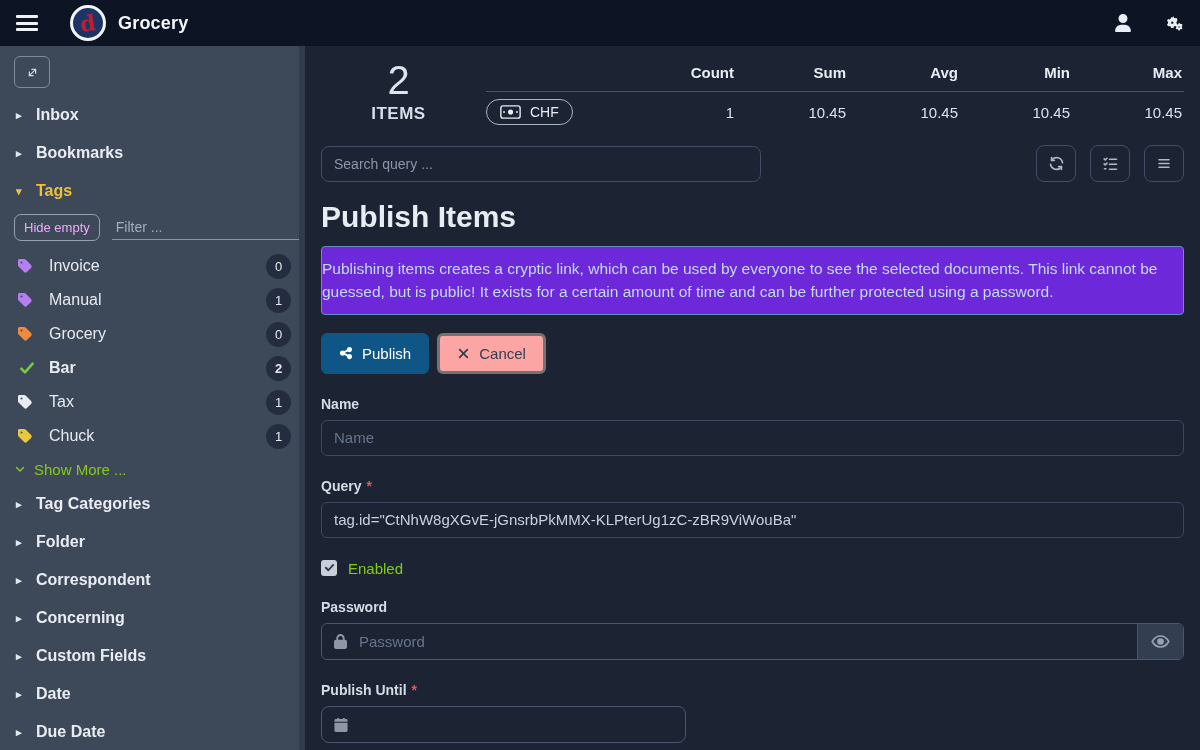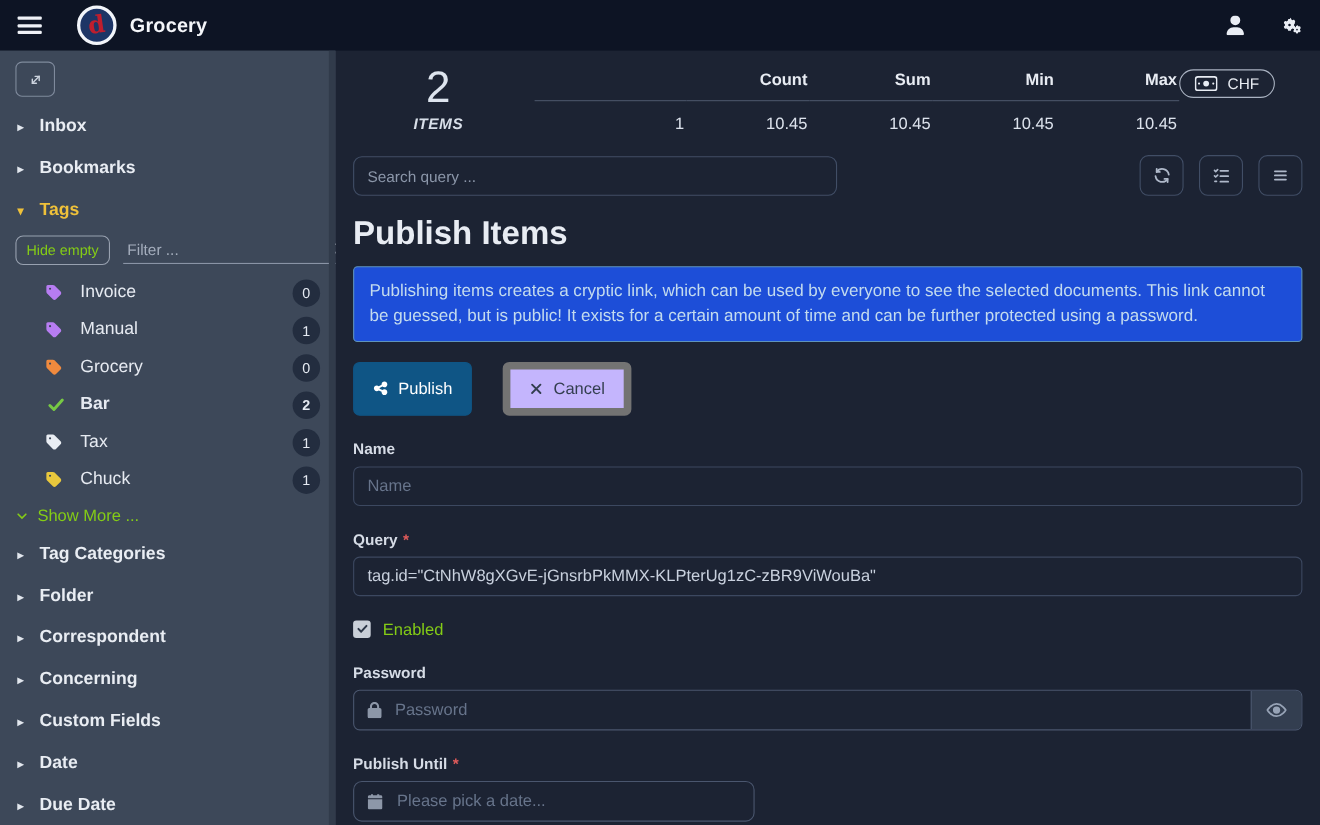--- a/index.html
+++ b/index.html
@@ -27,69 +27,69 @@
   .sidebar::after { content:""; position:absolute; top:0; right:0; bottom:0; width:6px; background:#313b4b; }
   .expand-btn { width:36px; height:32px; margin:10px 0 8px 14px; border:1px solid #7f8a9c; border-radius:6px;
                 display:flex; align-items:center; justify-content:center; color:#cdd4df; cursor:pointer; }
   .side-item { display:flex; align-items:center; height:38px; padding-left:16px; color:#e9edf3;
                font-weight:bold; font-size:16px; cursor:pointer; }
   .side-item .caret { width:20px; font-size:11px; color:#e2e7ee; }
   .side-item.tags-header { color:#efc13a; }
   .side-item.tags-header .caret { color:#efc13a; }
   .tag-tools { display:flex; align-items:center; padding:4px 16px 8px 14px; gap:12px; }
   .hide-empty-btn { border:1px solid #98a1b0; border-radius:7px; padding:5px 9px; font-size:13px;
-                    color:#84cc16; background:transparent; cursor:pointer; white-space:nowrap; }
+                    color:#f0abfc; background:transparent; cursor:pointer; white-space:nowrap; }
   .filter-wrap { flex:1; display:flex; align-items:center; border-bottom:1px solid #8a94a6; padding:3px 2px; }
   .filter-wrap input { flex:1; background:transparent; border:none; outline:none; color:#e8ecf2;
                        font-size:14px; min-width:0; font-family:inherit; }
   .filter-wrap input::placeholder { color:#a4adbc; }
   .filter-wrap .mag { color:#d3d9e2; display:flex; }
   .tag-row { display:flex; align-items:center; height:34px; padding:0 14px 0 18px; font-size:16px;
-             color:#e6eaf1; cursor:pointer;margin-left:24px; }
+             color:#e6eaf1; cursor:pointer; }
   .tag-row .ticon { width:18px; height:18px; margin-right:13px; display:flex; align-items:center; }
   .tag-row.selected { font-weight:bold; }
   .tag-count { margin-left:auto; width:25px; height:25px; border-radius:50%; background:#232d3f;
                color:#e5eaf2; font-size:13px; display:flex; align-items:center; justify-content:center; }
   .show-more { display:flex; align-items:center; gap:8px; padding-left:14px; height:32px;
                color:#84cc16; font-size:15px; cursor:pointer; }
 
   
   .main { flex:1; padding:0 16px; overflow:hidden; }
   .stats-row { display:flex; align-items:flex-start; padding-top:10px; }
   .items-count { width:155px; text-align:center; padding-top:2px; }
   .count-num { font-size:40px; color:#dde4ee; line-height:1.1; font-weight:400; }
-  .items-label { font-size:14px; font-weight:bold; color:#d8dfe9; letter-spacing:.5px; margin-top:2px;font-style:italic; }
+  .items-label { font-size:17px; font-weight:bold; color:#d8dfe9; letter-spacing:.5px; margin-top:2px; }
   .stats-table { flex:1; margin-left:10px; display:grid; grid-template-columns:1fr 112px 112px 112px 112px 112px; }
   .st-h { font-weight:bold; font-size:15px; color:#e8ecf3; text-align:right; padding:8px 2px 10px;
           border-bottom:1px solid #4a5468; }
   .st-v { font-size:15px; color:#dce2ec; text-align:right; padding:12px 2px 0; }
   .currency-badge { display:inline-flex; align-items:center; gap:9px; border:1px solid #aab3c2;
                     border-radius:9999px; padding:4px 13px; font-size:14px; color:#e8ecf3; margin-top:7px; cursor:pointer; }
   .currency-badge svg { color:#e8ecf3; }
   .st-cell-first { border-bottom:1px solid #4a5468; }
 
   .search-row { display:flex; align-items:center; margin-top:20px; }
   .search-input { width:440px; height:36px; border:1px solid #414e66; border-radius:8px; background:transparent;
                   color:#d6dde8; padding:12px 12px; font-size:14px; outline:none; font-family:inherit; }
   .search-input::placeholder { color:#8b96a9; }
   .search-spacer { flex:1; }
   .icon-btn { width:40px; height:37px; border:1px solid #414e66; border-radius:8px; display:flex;
               align-items:center; justify-content:center; color:#aeb8c9; background:transparent;
               cursor:pointer; margin-left:14px; }
 
   .page-title { font-size:30px; font-weight:bold; color:#e8ecf3; margin:18px 0 12px; }
 
-  .info-box { border:1px solid #5f93bb; border-radius:4px; background:#1d4ed8; color:#c3dbee;
-              font-size:15.5px; line-height:1.5; padding:10px 14px; }
+  .info-box { border:1px solid #5f93bb; border-radius:4px; background:#6d28d9; color:#c3dbee;
+              font-size:15.5px; line-height:1.5; padding:10px 0; }
 
   .btn-row { display:flex; gap:8px; margin-top:18px; }
   .btn { display:inline-flex; align-items:center; gap:9px; font-size:15px; padding:9px 17px;
          border-radius:6px; cursor:pointer; font-family:inherit; border:none; }
   .btn-publish { background:#0f5585; color:#ffffff; border:1px solid #0f5585;justify-content:flex-end; }
-  .btn-cancel { background:#c4b5fd; color:#333e4f; border:7px solid #737373;margin-left:20px; }
+  .btn-cancel { background:#fca5a5; color:#333e4f; border:3px solid #737373; }
 
   .form-label { font-weight:bold; font-size:14px; color:#d6dce6; margin:22px 0 8px; }
   .req { color:#e05b5b; margin-left:5px; }
   .text-input { width:100%; height:36px; border:1px solid #3c4860; border-radius:6px; background:transparent;
                 color:#c9d1de; padding:0 12px; font-size:15px; outline:none; font-family:inherit; }
   .text-input::placeholder { color:#67748b; }
 
   .checkbox-row { display:flex; gap:11px; margin-top:22px; font-size:15px; color:#84cc16; cursor:pointer; }
   .checkbox { width:16px; height:16px; background:#c9cfd8; border-radius:3px; display:flex;
               align-items:center; justify-content:center; color:#2d3748; }
@@ -280,20 +280,21 @@
 
     <div class="stats-row">
       <div class="items-count">
         <div class="count-num">2</div>
         <div class="items-label">ITEMS</div>
       </div>
       <div class="stats-table" id="stats-table">
           <div class="st-cell-first"></div>
           <div class="st-h">Count</div>
           <div class="st-h">Sum</div>
+          <div class="st-h">Avg</div>
           <div class="st-h">Min</div>
           <div class="st-h">Max</div>
           <div><span class="currency-badge">
               <span style="display:flex">
                 <svg width="21" height="14" viewBox="0 0 24 16" fill="none" stroke="currentColor" stroke-width="1.6">
                   <rect x="1" y="1" width="22" height="14" rx="2.5"></rect>
                   <circle cx="12" cy="8" r="3" fill="currentColor" stroke="none"></circle>
                   <path d="M4.6 8h.01M19.4 8h.01" stroke-linecap="round" stroke-width="2.2"></path>
                 </svg>
               </span>
@@ -387,17 +388,16 @@
       </span>
     </div>
 
     <div class="form-label"><span>Publish Until</span><span class="req">*</span></div>
     <div class="date-wrap">
       <span class="cal">
         <svg width="14" height="15" viewBox="0 0 448 512" fill="currentColor">
             <path d="M96 32v32H48C21.5 64 0 85.5 0 112v48h448v-48c0-26.5-21.5-48-48-48h-48V32h-64v32H160V32H96zM448 192H0v272c0 26.5 21.5 48 48 48h352c26.5 0 48-21.5 48-48V192z"></path>
           </svg>
       </span>
-      <input placeholder="Please pick a date..." style="">
     </div>
 
   </div>
 </div>
 
 </body></html>

